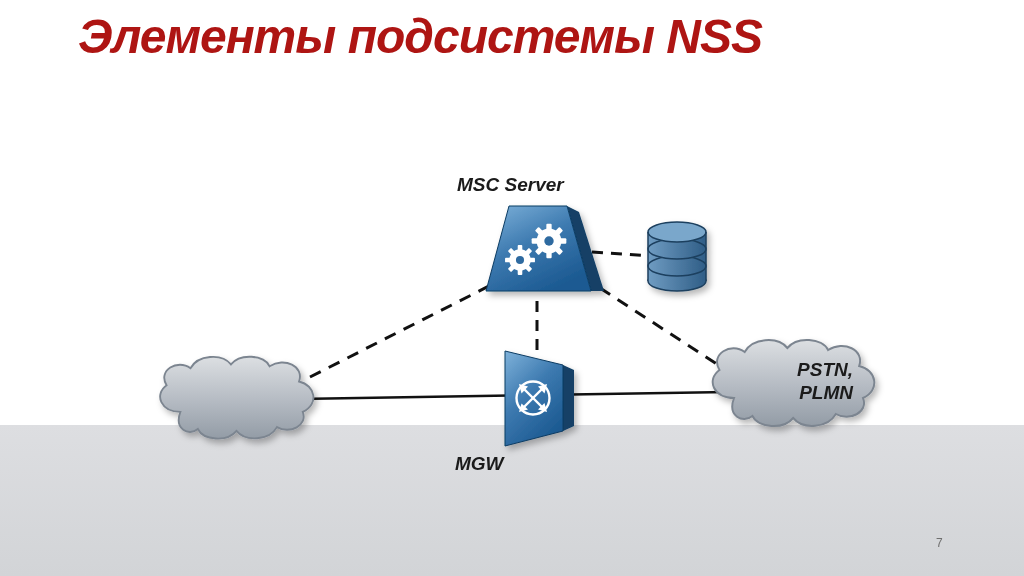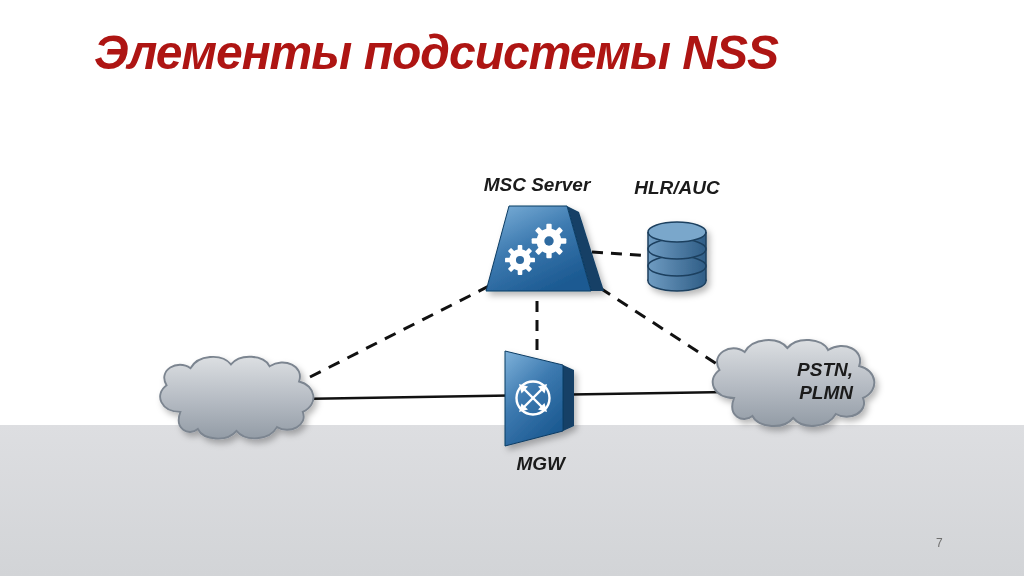--- a/index.html
+++ b/index.html
@@ -5,35 +5,35 @@
   html,body{margin:0;padding:0;background:#ffffff;}
   .slide{
     position:relative;width:1024px;height:576px;overflow:hidden;
     background:#ffffff;font-family:"Liberation Sans",sans-serif;
   }
   .band{
     position:absolute;left:0;top:425px;width:1024px;height:151px;
     background:linear-gradient(180deg,#dddee1 0%,#d2d4d7 100%);
   }
   .title{
-    position:absolute;left:78px;top:8px;margin:16px;
+    position:absolute;left:78px;top:8px;margin:0;
     color:#ae1513;font-size:48px;line-height:58px;
     font-weight:900;font-style:italic;letter-spacing:-1px;
   }
   .diagram-svg{position:absolute;left:0;top:0;}
   .lbl{
     position:absolute;color:#1b1b1b;font-weight:700;font-style:italic;
     font-size:19px;white-space:nowrap;
   }
   .lbl-cs{left:145px;top:174px;font-size:21px;}
-  .lbl-msc{left:457px;top:174px;width:160px;text-align:center;}
+  .lbl-msc{left:457px;top:174px;width:160px;}
   .lbl-hlr{left:612px;top:177px;width:130px;text-align:center;}
   .lbl-bss{left:168px;top:386px;width:110px;text-align:center;}
   .lbl-pstn{left:723px;top:358px;width:130px;text-align:right;line-height:23px;white-space:normal;}
-  .lbl-mgw{left:455px;top:453px;width:110px;text-align:right;}
+  .lbl-mgw{left:455px;top:453px;width:110px;text-align:left;}
   .footer{left:102px;top:528px;font-size:21px;color:#141414;}
   .page-num{
     position:absolute;left:936px;top:536px;font-size:12px;color:#6f6f6f;
     font-style:normal;font-weight:400;
   }
 </style>
 </head>
 <body>
 
 <div class="slide">
@@ -122,21 +122,20 @@
       <rect x="648" y="232" width="58" height="49" fill="url(#gradCyl)"></rect>
       <ellipse cx="677" cy="266" rx="29" ry="10" fill="url(#gradCyl)" stroke="#1c3f5e" stroke-width="1.5"></ellipse>
       <ellipse cx="677" cy="249" rx="29" ry="10" fill="url(#gradCyl)" stroke="#1c3f5e" stroke-width="1.5"></ellipse>
       <ellipse cx="677" cy="232" rx="29" ry="10" fill="#7aa7cb" stroke="#1c3f5e" stroke-width="1.5"></ellipse>
       <line x1="648" y1="232" x2="648" y2="281" stroke="#1c3f5e" stroke-width="1.5"></line>
       <line x1="706" y1="232" x2="706" y2="281" stroke="#1c3f5e" stroke-width="1.5"></line>
     </g>
   </svg>
 
   <div class="lbl lbl-msc">MSC Server</div>
-  <div class="lbl lbl-hlr">HLR/AUC</div>
   <div class="lbl lbl-pstn">
     <span>PSTN,</span><br>
     <span>PLMN</span>
   </div>
   <div class="lbl lbl-mgw">MGW</div>
 
   <div class="page-num">7</div>
 
 </div>
 

